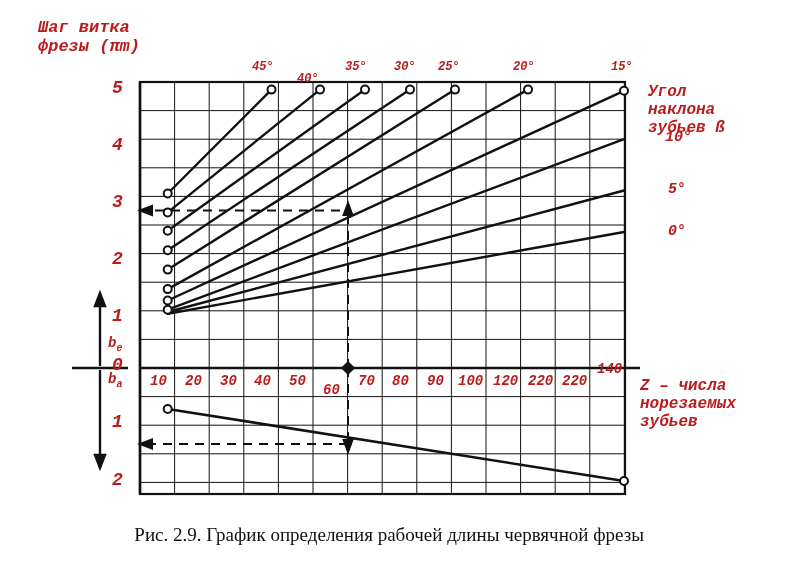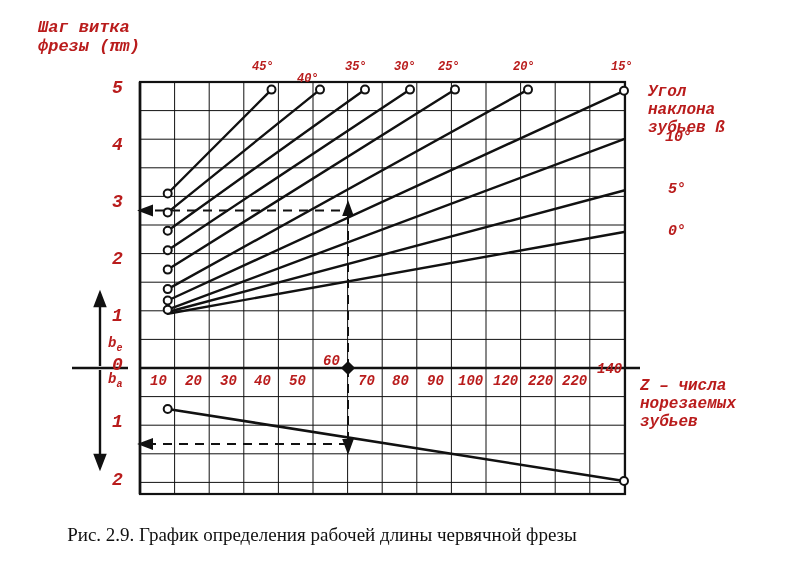--- a/index.html
+++ b/index.html
@@ -71,21 +71,21 @@
     font-size: 14px;
     font-style: italic;
     font-weight: 700;
     margin-left: 48px;
   }
   .caption {
     position: absolute;
     left: 0;
     top: 524px;
     width: 644px;
-    text-align: center;
+    text-align: right;
     font-size: 19px;
     font-style: normal;
     font-weight: 400;
     font-family: "Liberation Serif", serif;
     color: #111;
   }
 </style>
 </head>
 <body>
 
@@ -223,21 +223,21 @@
 <div class="lbl ytick" style="left:112px; top:355px;">0</div>
 
 <div class="lbl ytick" style="left:112px; top:412px;">1</div>
 <div class="lbl ytick" style="left:112px; top:470px;">2</div>
 
 <div class="lbl xtick" style="left:150px; top:374px;">10</div>
 <div class="lbl xtick" style="left:185px; top:374px;">20</div>
 <div class="lbl xtick" style="left:220px; top:374px;">30</div>
 <div class="lbl xtick" style="left:254px; top:374px;">40</div>
 <div class="lbl xtick" style="left:289px; top:374px;">50</div>
-<div class="lbl xtick" style="left:323px; top:354px;">60</div>
+<div class="lbl xtick" style="left:323px; top:383px;">60</div>
 <div class="lbl xtick" style="left:358px; top:374px;">70</div>
 <div class="lbl xtick" style="left:392px; top:374px;">80</div>
 <div class="lbl xtick" style="left:427px; top:374px;">90</div>
 <div class="lbl xtick" style="left:458px; top:374px;">100</div>
 <div class="lbl xtick" style="left:493px; top:374px;">120</div>
 <div class="lbl xtick" style="left:528px; top:374px;">220</div>
 <div class="lbl xtick" style="left:562px; top:374px;">220</div>
 <div class="lbl xtick" style="left:597px; top:362px;">140</div>
 
 <div class="lbl angle-top" style="left:252px; top:61px;">45°</div>

